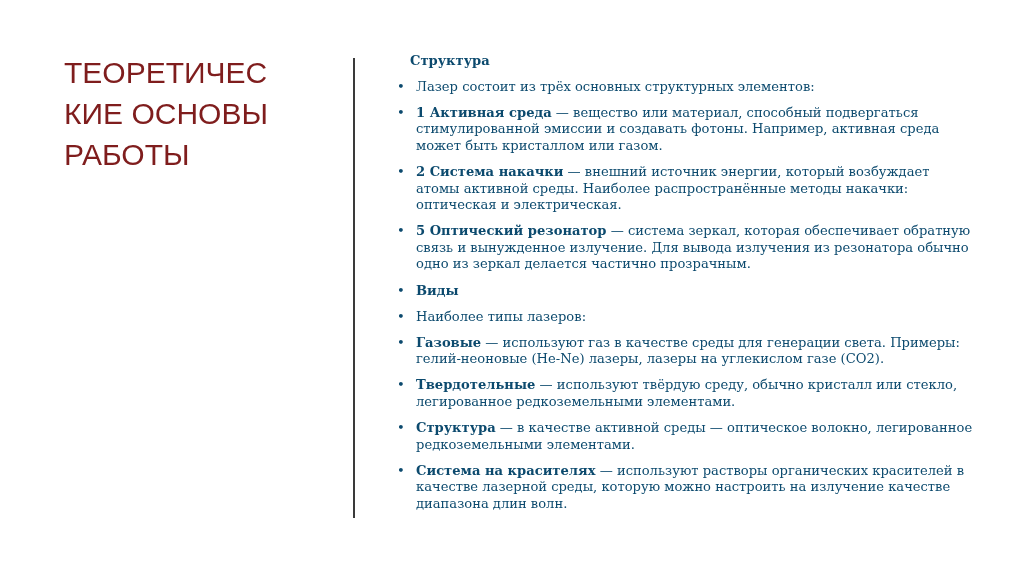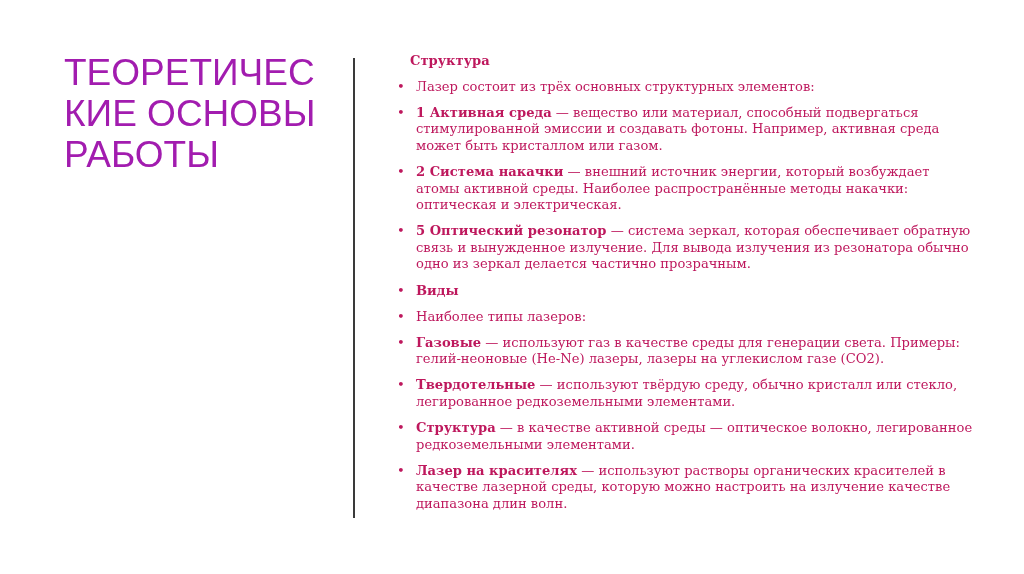--- a/index.html
+++ b/index.html
@@ -19,45 +19,45 @@
       left: 0; top: 0;
       width: 1024px; height: 574px;
       background: #ffffff;
     }
     .title {
       position: absolute;
       left: 64px;
       top: 52px;
       width: 280px;
       font-family: "Liberation Sans", sans-serif;
-      font-size: 37px;
+      font-size: 30px;
       line-height: 41px;
       font-weight: 400;
-      color: #a21caf;
+      color: #7f1d1d;
       letter-spacing: 0px;
       margin: 0;
     }
     .title span { display: block; white-space: nowrap; }
     .divider {
       position: absolute;
       left: 353px;
       top: 58px;
       width: 2px;
       height: 460px;
       background: #3a3a3a;
     }
     .content {
       position: absolute;
       left: 397px;
       top: 53px;
       width: 580px;
       font-family: "DejaVu Serif", serif;
       font-size: 13.1px;
       line-height: 16.6px;
-      color: #be185d;
+      color: #0c4a6e;
     }
     .section-heading {
       margin: 0 0 9px 13px;
       font-weight: bold;
     }
     ul.items {
       list-style: none;
       margin: 0;
       padding: 0;
     }
@@ -90,16 +90,16 @@
     <ul class="items">
       <li><span class="bullet">•</span><b></b><span>Лазер состоит из трёх основных структурных элементов:</span></li>
       <li><span class="bullet">•</span><b>1 Активная среда</b><span> — вещество или материал, способный подвергаться стимулированной эмиссии и создавать фотоны. Например, активная среда может быть кристаллом или газом.</span></li>
       <li><span class="bullet">•</span><b>2 Система накачки</b><span> — внешний источник энергии, который возбуждает атомы активной среды. Наиболее распространённые методы накачки: оптическая и электрическая.</span></li>
       <li><span class="bullet">•</span><b>5 Оптический резонатор</b><span> — система зеркал, которая обеспечивает обратную связь и вынужденное излучение. Для вывода излучения из резонатора обычно одно из зеркал делается частично прозрачным.</span></li>
       <li><span class="bullet">•</span><b>Виды</b><span></span></li>
       <li><span class="bullet">•</span><b></b><span>Наиболее типы лазеров:</span></li>
       <li><span class="bullet">•</span><b>Газовые</b><span> — используют газ в качестве среды для генерации света. Примеры: гелий-неоновые (He-Ne) лазеры, лазеры на углекислом газе (CO2).</span></li>
       <li><span class="bullet">•</span><b>Твердотельные</b><span> — используют твёрдую среду, обычно кристалл или стекло, легированное редкоземельными элементами.</span></li>
       <li><span class="bullet">•</span><b>Структура</b><span> — в качестве активной среды — оптическое волокно, легированное редкоземельными элементами.</span></li>
-      <li><span class="bullet">•</span><b>Лазер на красителях</b><span> — используют растворы органических красителей в качестве лазерной среды, которую можно настроить на излучение качестве диапазона длин волн.</span></li>
+      <li><span class="bullet">•</span><b>Система на красителях</b><span> — используют растворы органических красителей в качестве лазерной среды, которую можно настроить на излучение качестве диапазона длин волн.</span></li>
     </ul>
   </div>
 </div>
 
 </body></html>

